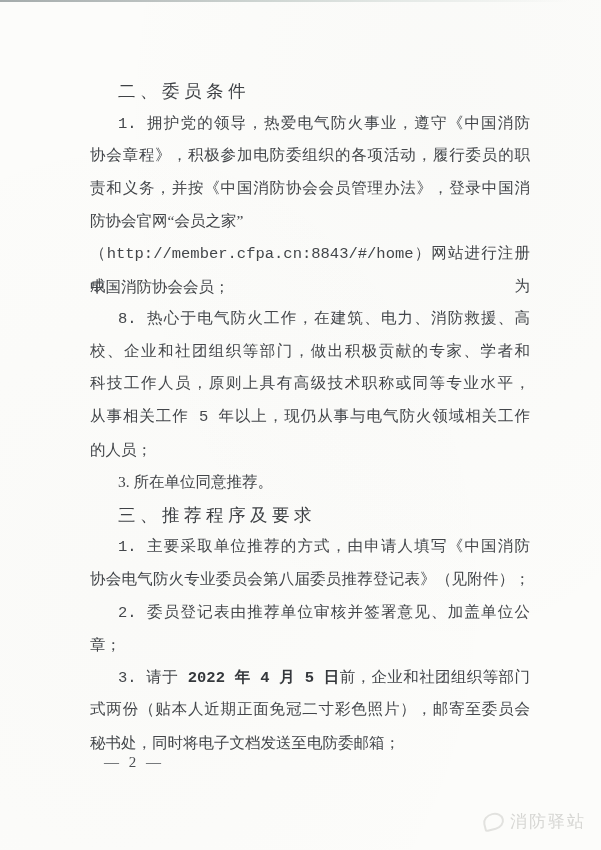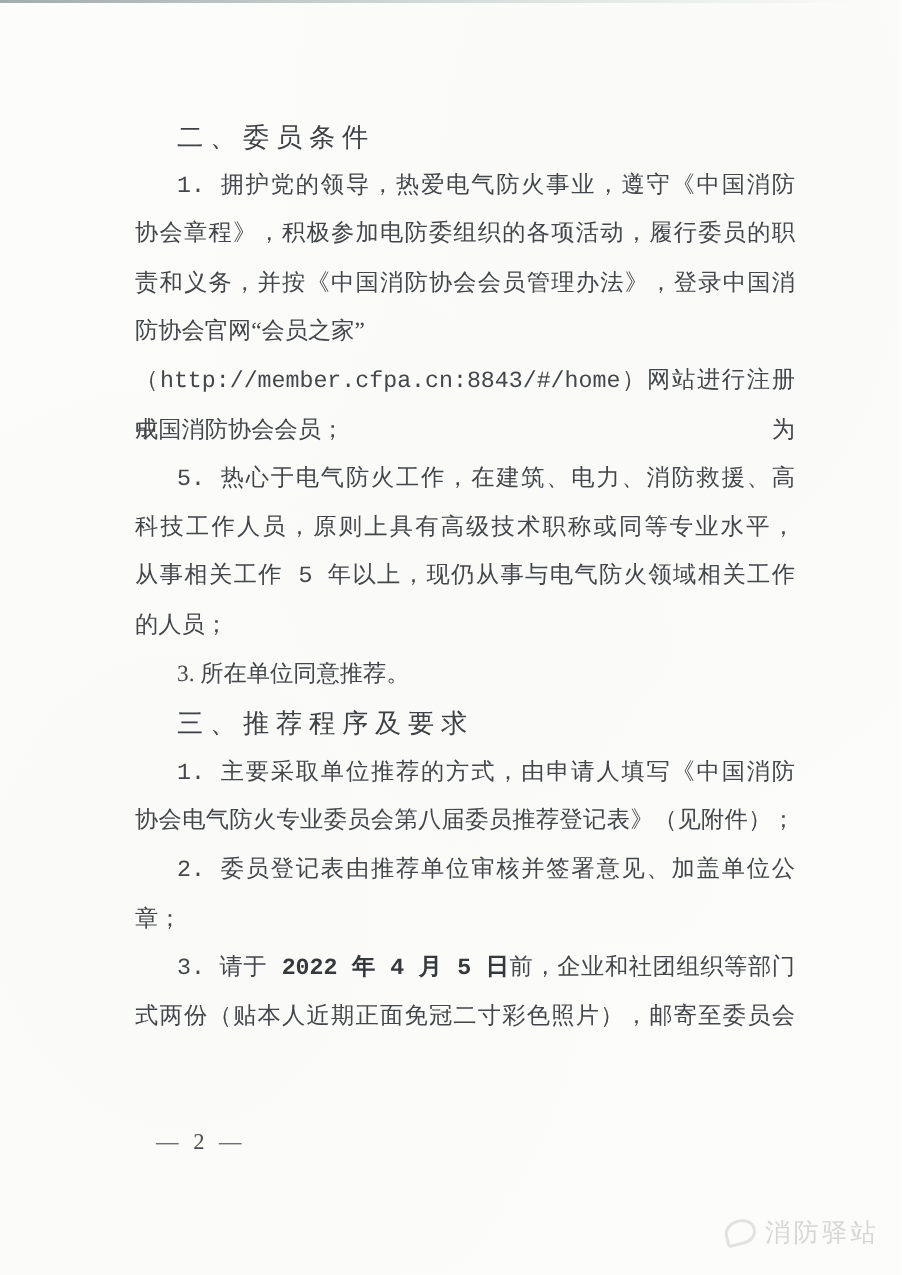--- a/index.html
+++ b/index.html
@@ -92,32 +92,34 @@
   <div class="top-edge"></div>
 
   <div class="content">
     <div class="line heading indent">二、委员条件</div>
     <div class="line indent fill">1. 拥护党的领导，热爱电气防火事业，遵守《中国消防</div>
     <div class="line fill">协会章程》，积极参加电防委组织的各项活动，履行委员的职</div>
     <div class="line fill">责和义务，并按《中国消防协会会员管理办法》，登录中国消</div>
     <div class="line">防协会官网“会员之家”</div>
     <div class="line fill">（http://member.cfpa.cn:8843/#/home）网站进行注册成为</div>
     <div class="line">中国消防协会会员；</div>
-    <div class="line indent fill">5. 热心于电气防火工作，在建筑、电力、消防救援、高</div>
+    <div class="line indent fill">8. 热心于电气防火工作，在建筑、电力、消防救援、高</div>
+    <div class="line fill">校、企业和社团组织等部门，做出积极贡献的专家、学者和</div>
     <div class="line fill">科技工作人员，原则上具有高级技术职称或同等专业水平，</div>
     <div class="line fill">从事相关工作 5 年以上，现仍从事与电气防火领域相关工作</div>
     <div class="line">的人员；</div>
     <div class="line indent">3. 所在单位同意推荐。</div>
     <div class="line heading indent">三、推荐程序及要求</div>
     <div class="line indent fill">1. 主要采取单位推荐的方式，由申请人填写《中国消防</div>
     <div class="line fill">协会电气防火专业委员会第八届委员推荐登记表》（见附件）；</div>
     <div class="line indent fill">2. 委员登记表由推荐单位审核并签署意见、加盖单位公</div>
     <div class="line">章；</div>
     <div class="line indent fill"><span>3. 请于 </span><span class="bold">2022 年 4 月 5 日</span><span>前，企业和社团组织等部门</span></div>
     <div class="line fill">式两份（贴本人近期正面免冠二寸彩色照片），邮寄至委员会</div>
+    <div class="line">秘书处，同时将电子文档发送至电防委邮箱；</div>
   </div>
 
   <div class="page-number">— 2 —</div>
 
   <div class="watermark">
     <span class="wm-logo"></span>
     <span class="wm-text">消防驿站</span>
   </div>
 </div>
 

